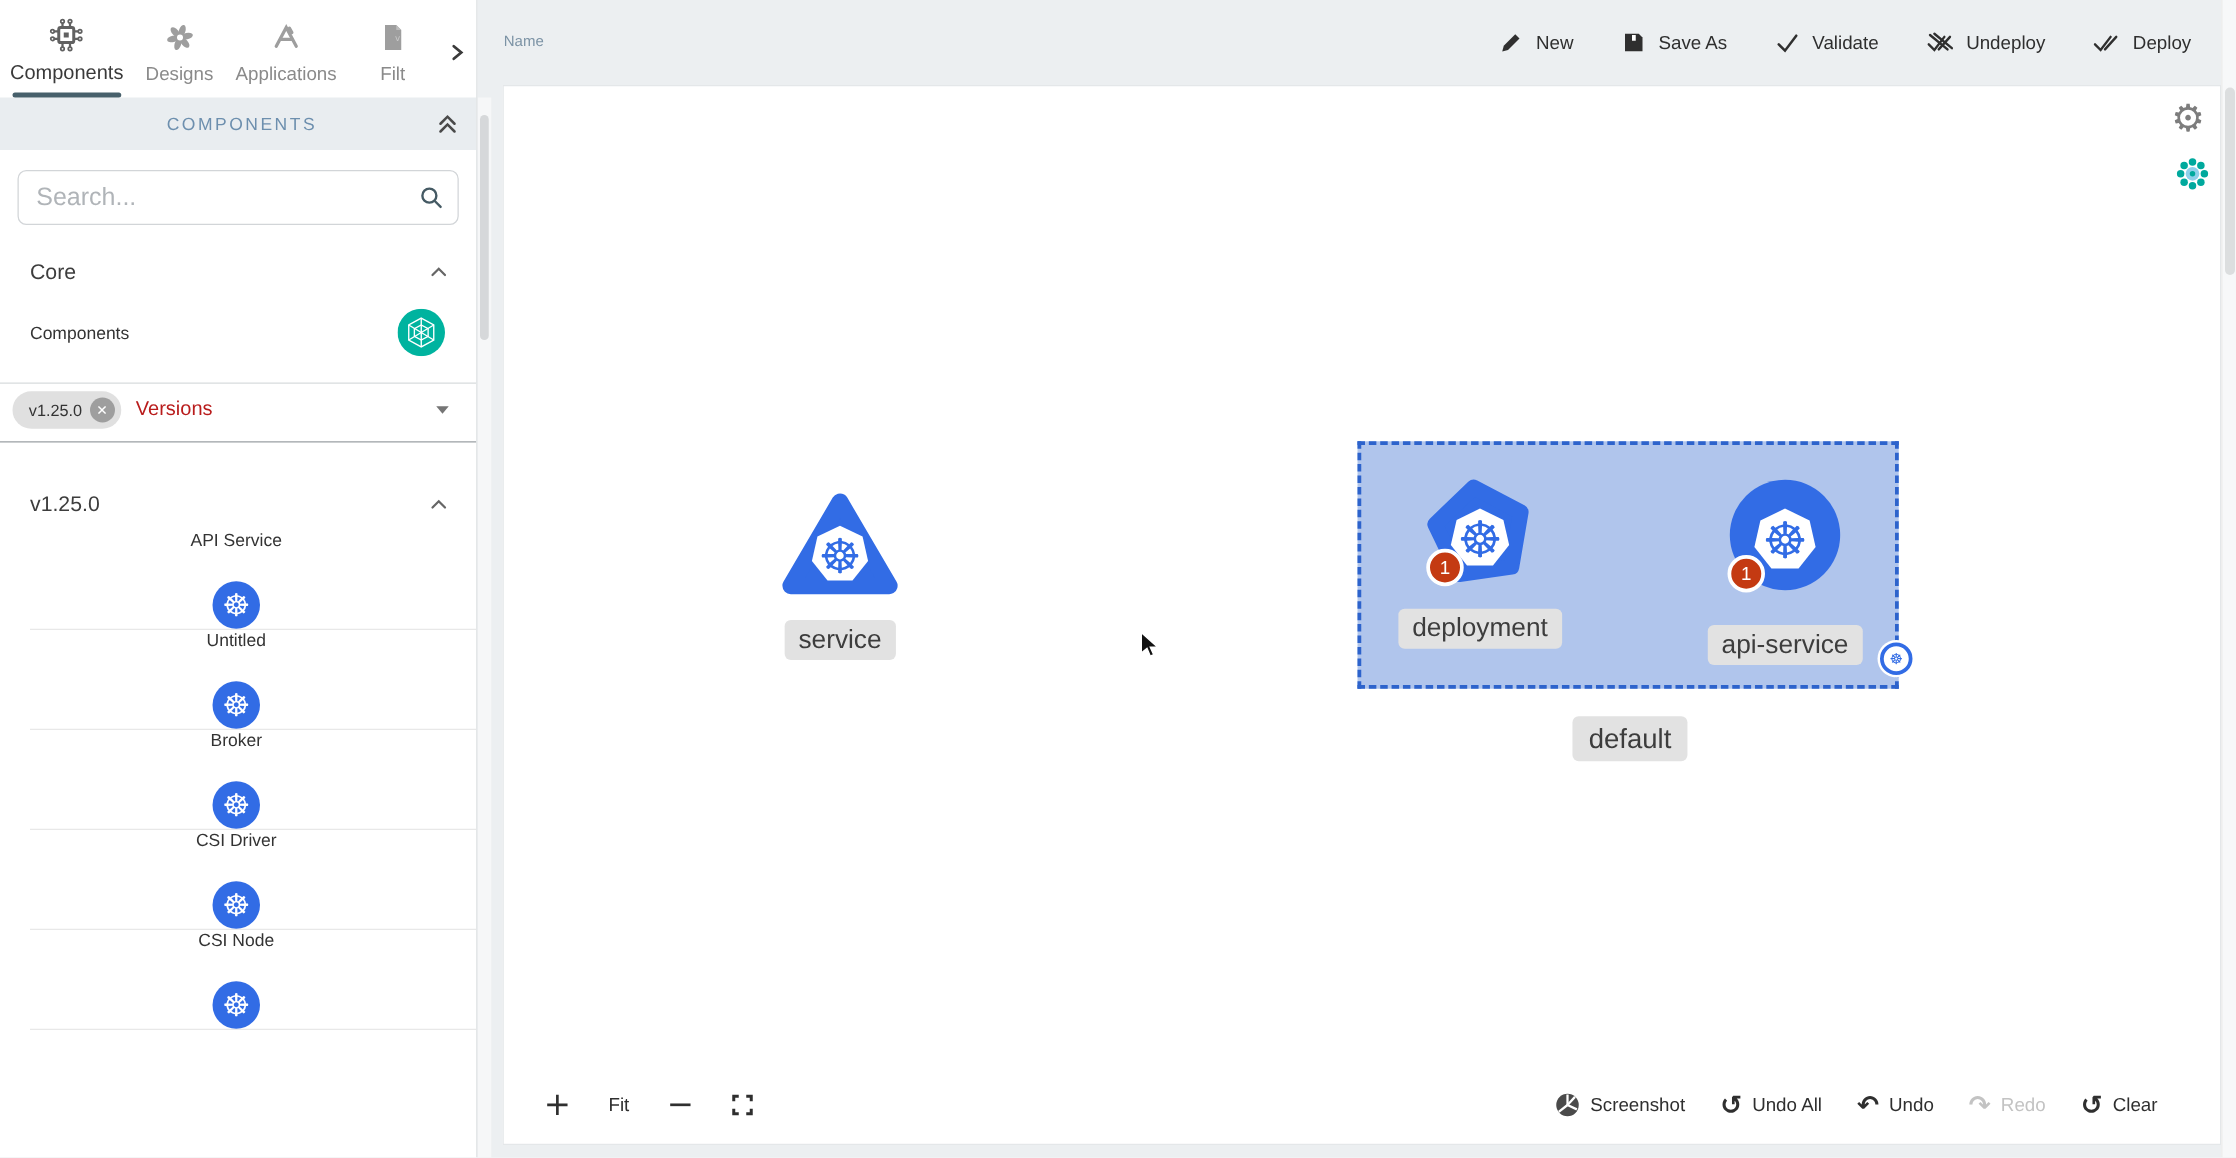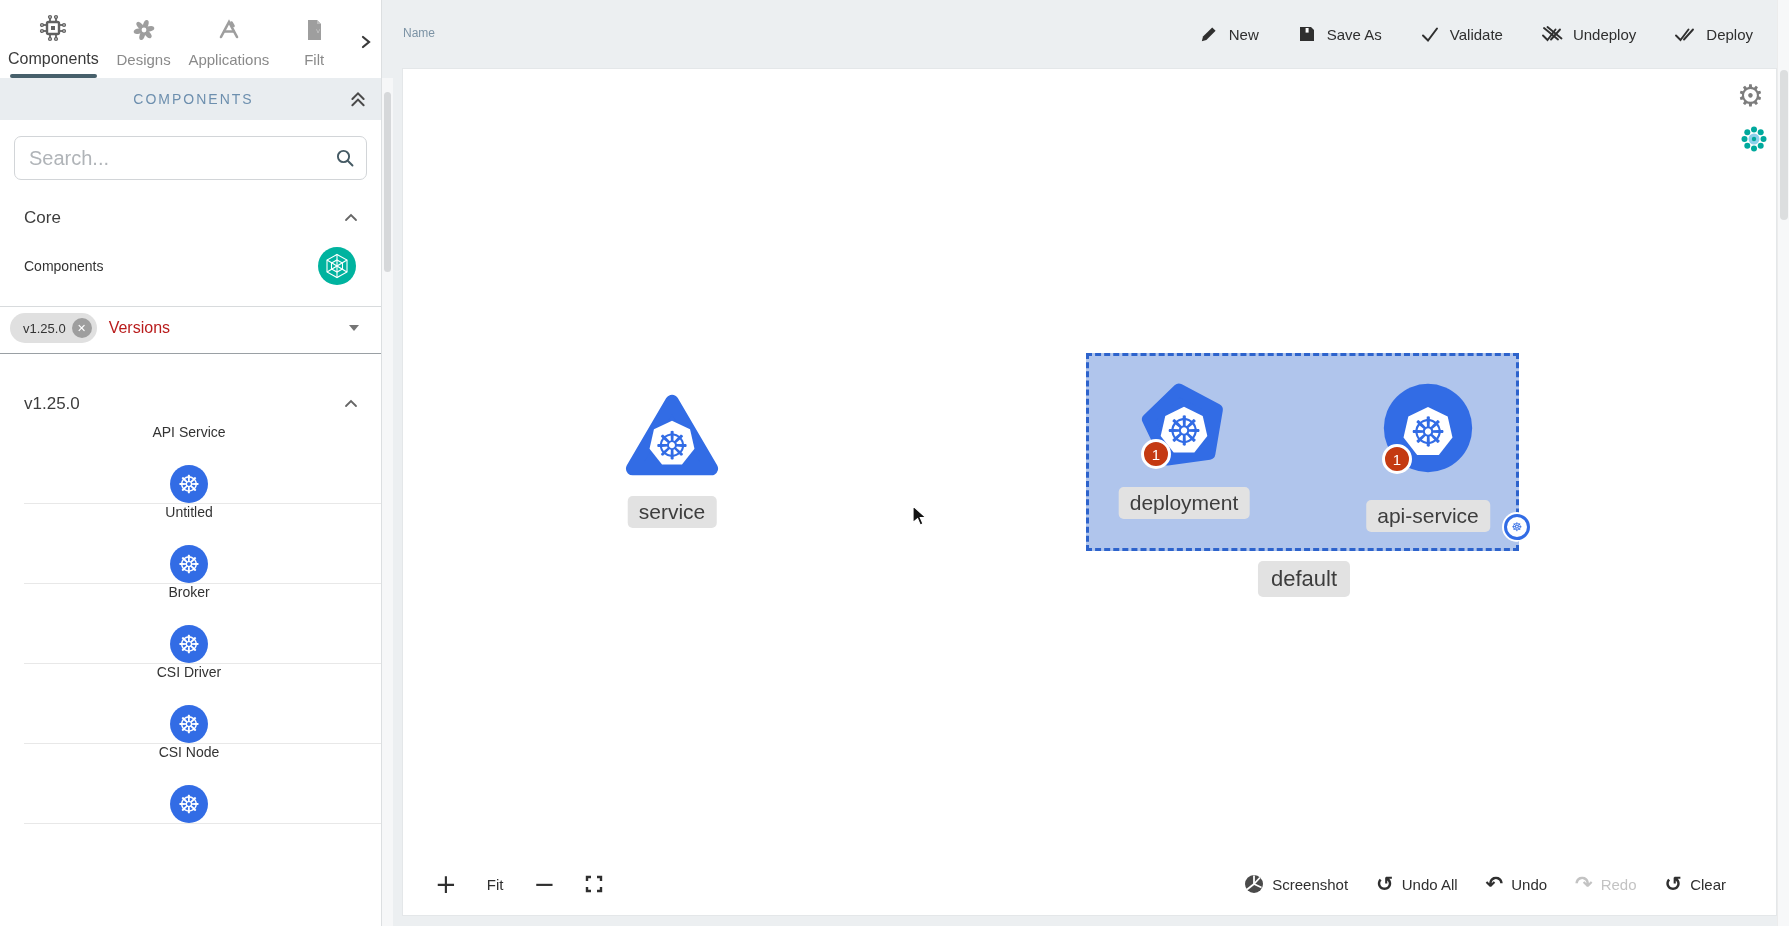--- a/index.html
+++ b/index.html
@@ -354,21 +354,21 @@
       <div class="knode" style="left:977px; top:311px;">
         <svg width="96" height="96" viewBox="0 0 100 100">
           <circle cx="50" cy="50" r="46" fill="#326CE5"></circle>
           <polygon points="50,28 70.5,38 75.5,60 61.3,78 38.7,78 24.5,60 29.5,38" fill="#fff"></polygon>
           <text x="50" y="55" font-size="42" fill="#326CE5" text-anchor="middle" dominant-baseline="central">☸</text>
         </svg>
       </div>
       <div class="badge" style="left:979px; top:375px;">1</div>
       <div class="node-label" style="left:1025px; top:431px;">api-service</div>
 
-      <div class="node-label ns-label" style="left:901px; top:492px;">default</div>
+      <div class="node-label ns-label" style="left:901px; top:504px;">default</div>
 
       <div class="gear">⚙</div>
       <div class="ctx-icon">
         <svg width="26" height="26" viewBox="0 0 26 26">
           <g fill="#00A99D">
             <circle cx="13" cy="3.5" r="3"></circle>
               <circle cx="19.7" cy="6.3" r="3"></circle>
               <circle cx="22.5" cy="13" r="3"></circle>
             <circle cx="19.7" cy="19.7" r="3"></circle>
               <circle cx="13" cy="22.5" r="3"></circle>

